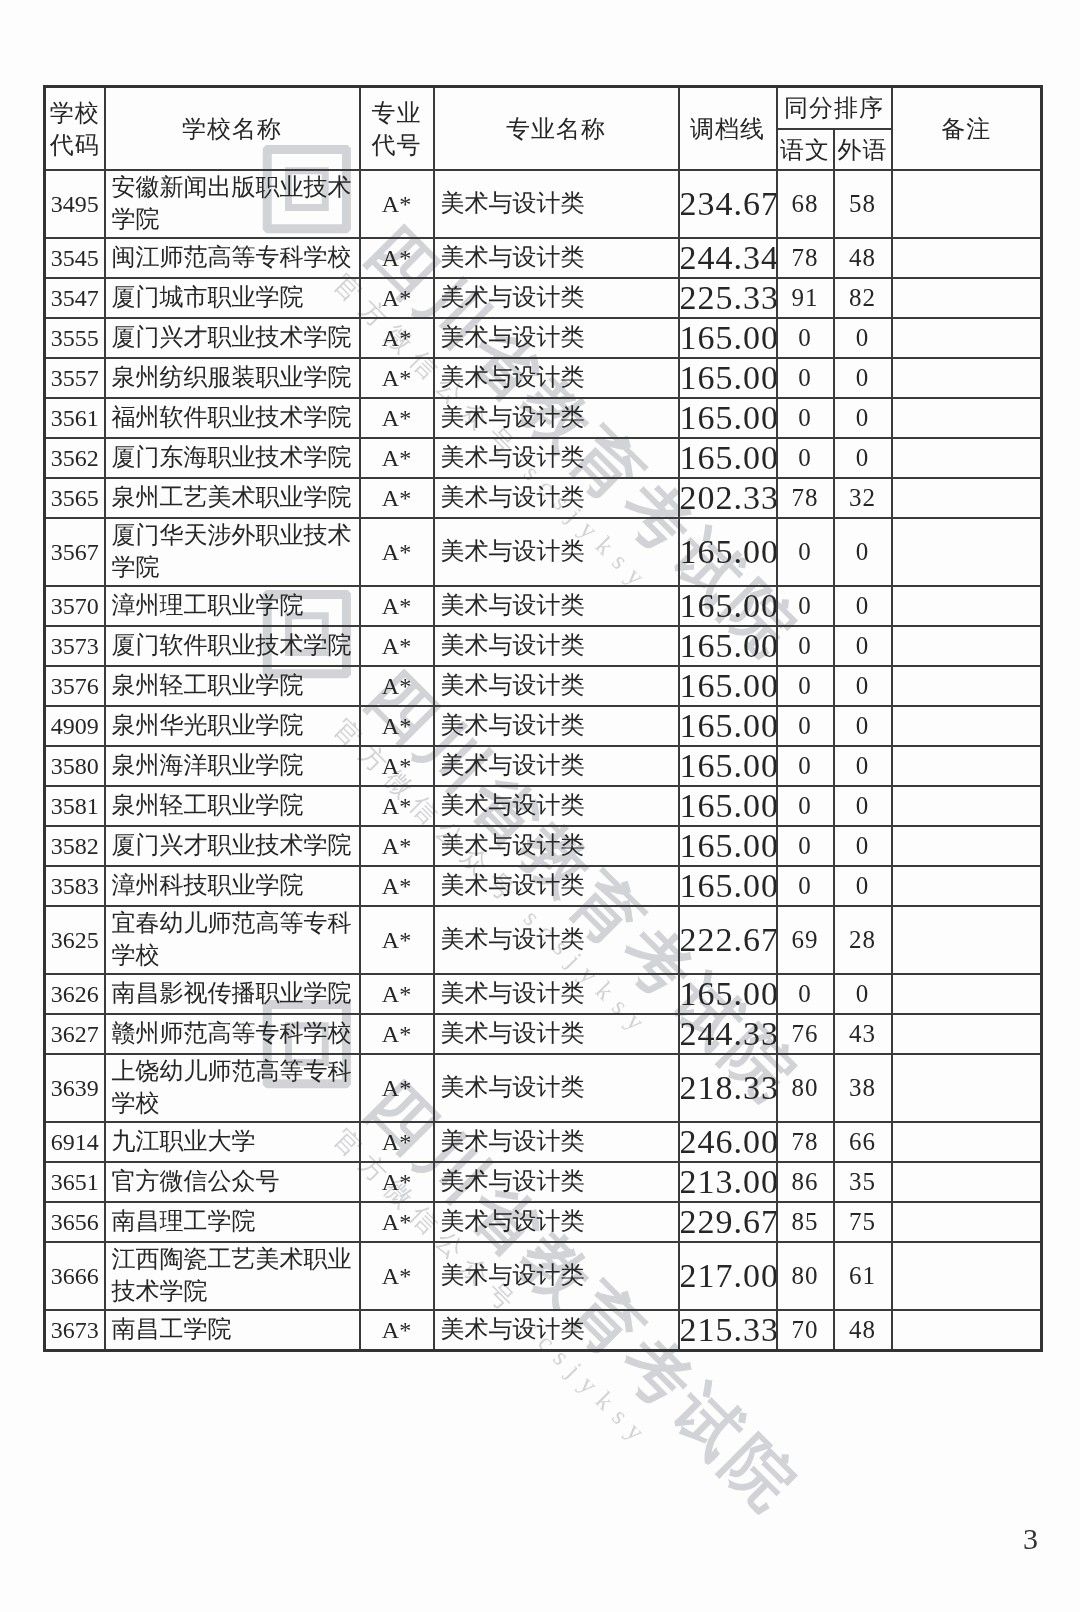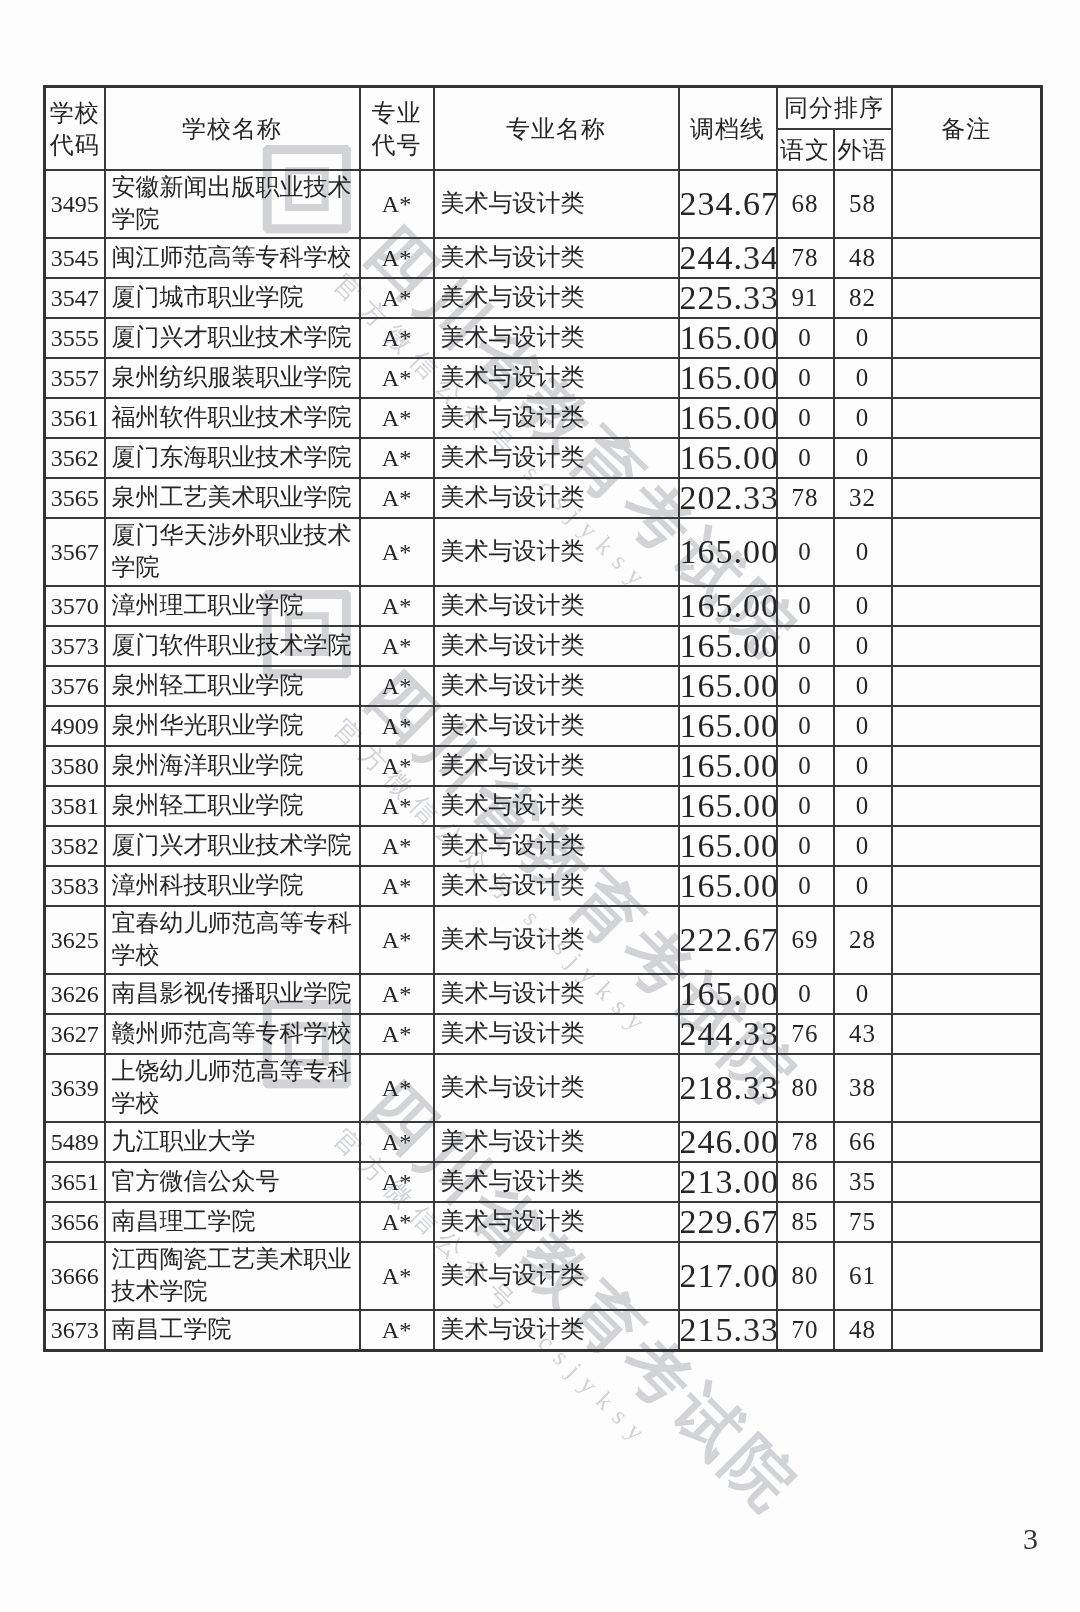--- a/index.html
+++ b/index.html
@@ -329,21 +329,21 @@
           <td class="c">3639</td>
           <td class="l">上饶幼儿师范高等专科学校</td>
           <td class="c">A*</td>
           <td class="l">美术与设计类</td>
           <td class="c num cutoff">218.33</td>
           <td class="c num">80</td>
           <td class="c num">38</td>
           <td class="c"></td>
         </tr>
         <tr>
-          <td class="c">5489</td>
+          <td class="c">6914</td>
           <td class="l">九江职业大学</td>
           <td class="c">A*</td>
           <td class="l">美术与设计类</td>
           <td class="c num cutoff">246.00</td>
           <td class="c num">78</td>
           <td class="c num">66</td>
           <td class="c"></td>
         </tr>
         <tr>
           <td class="c">3651</td>

